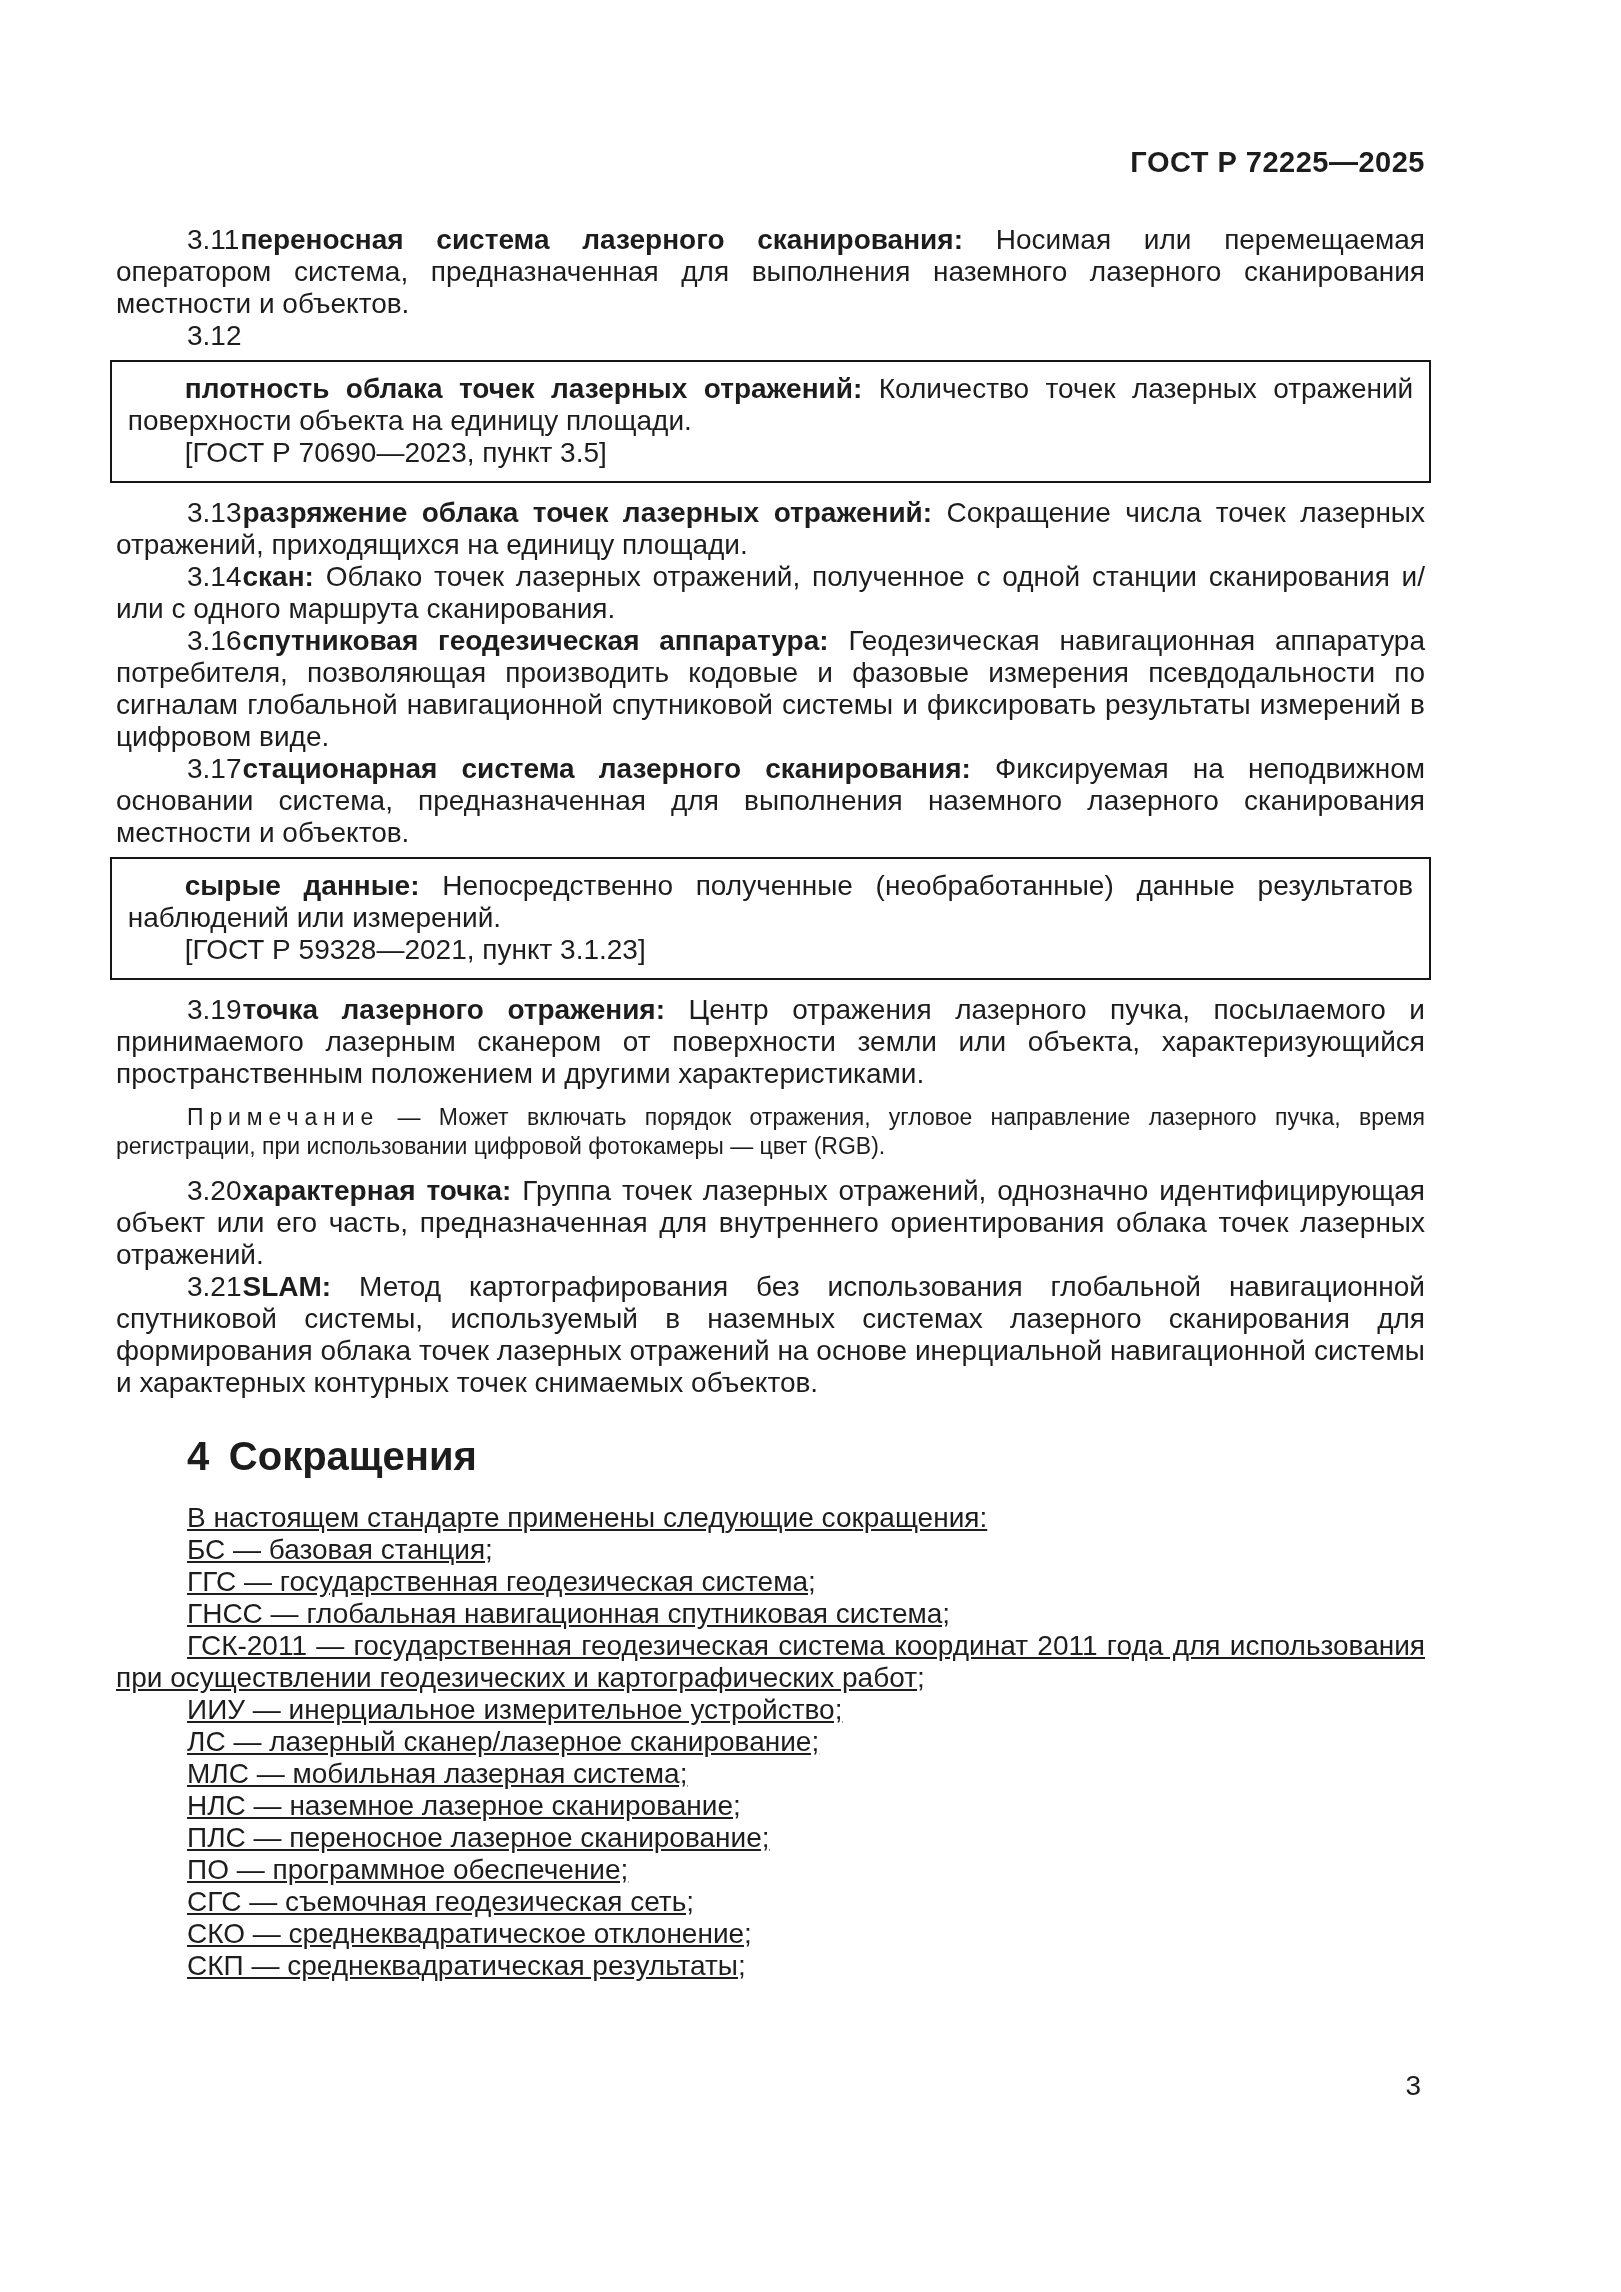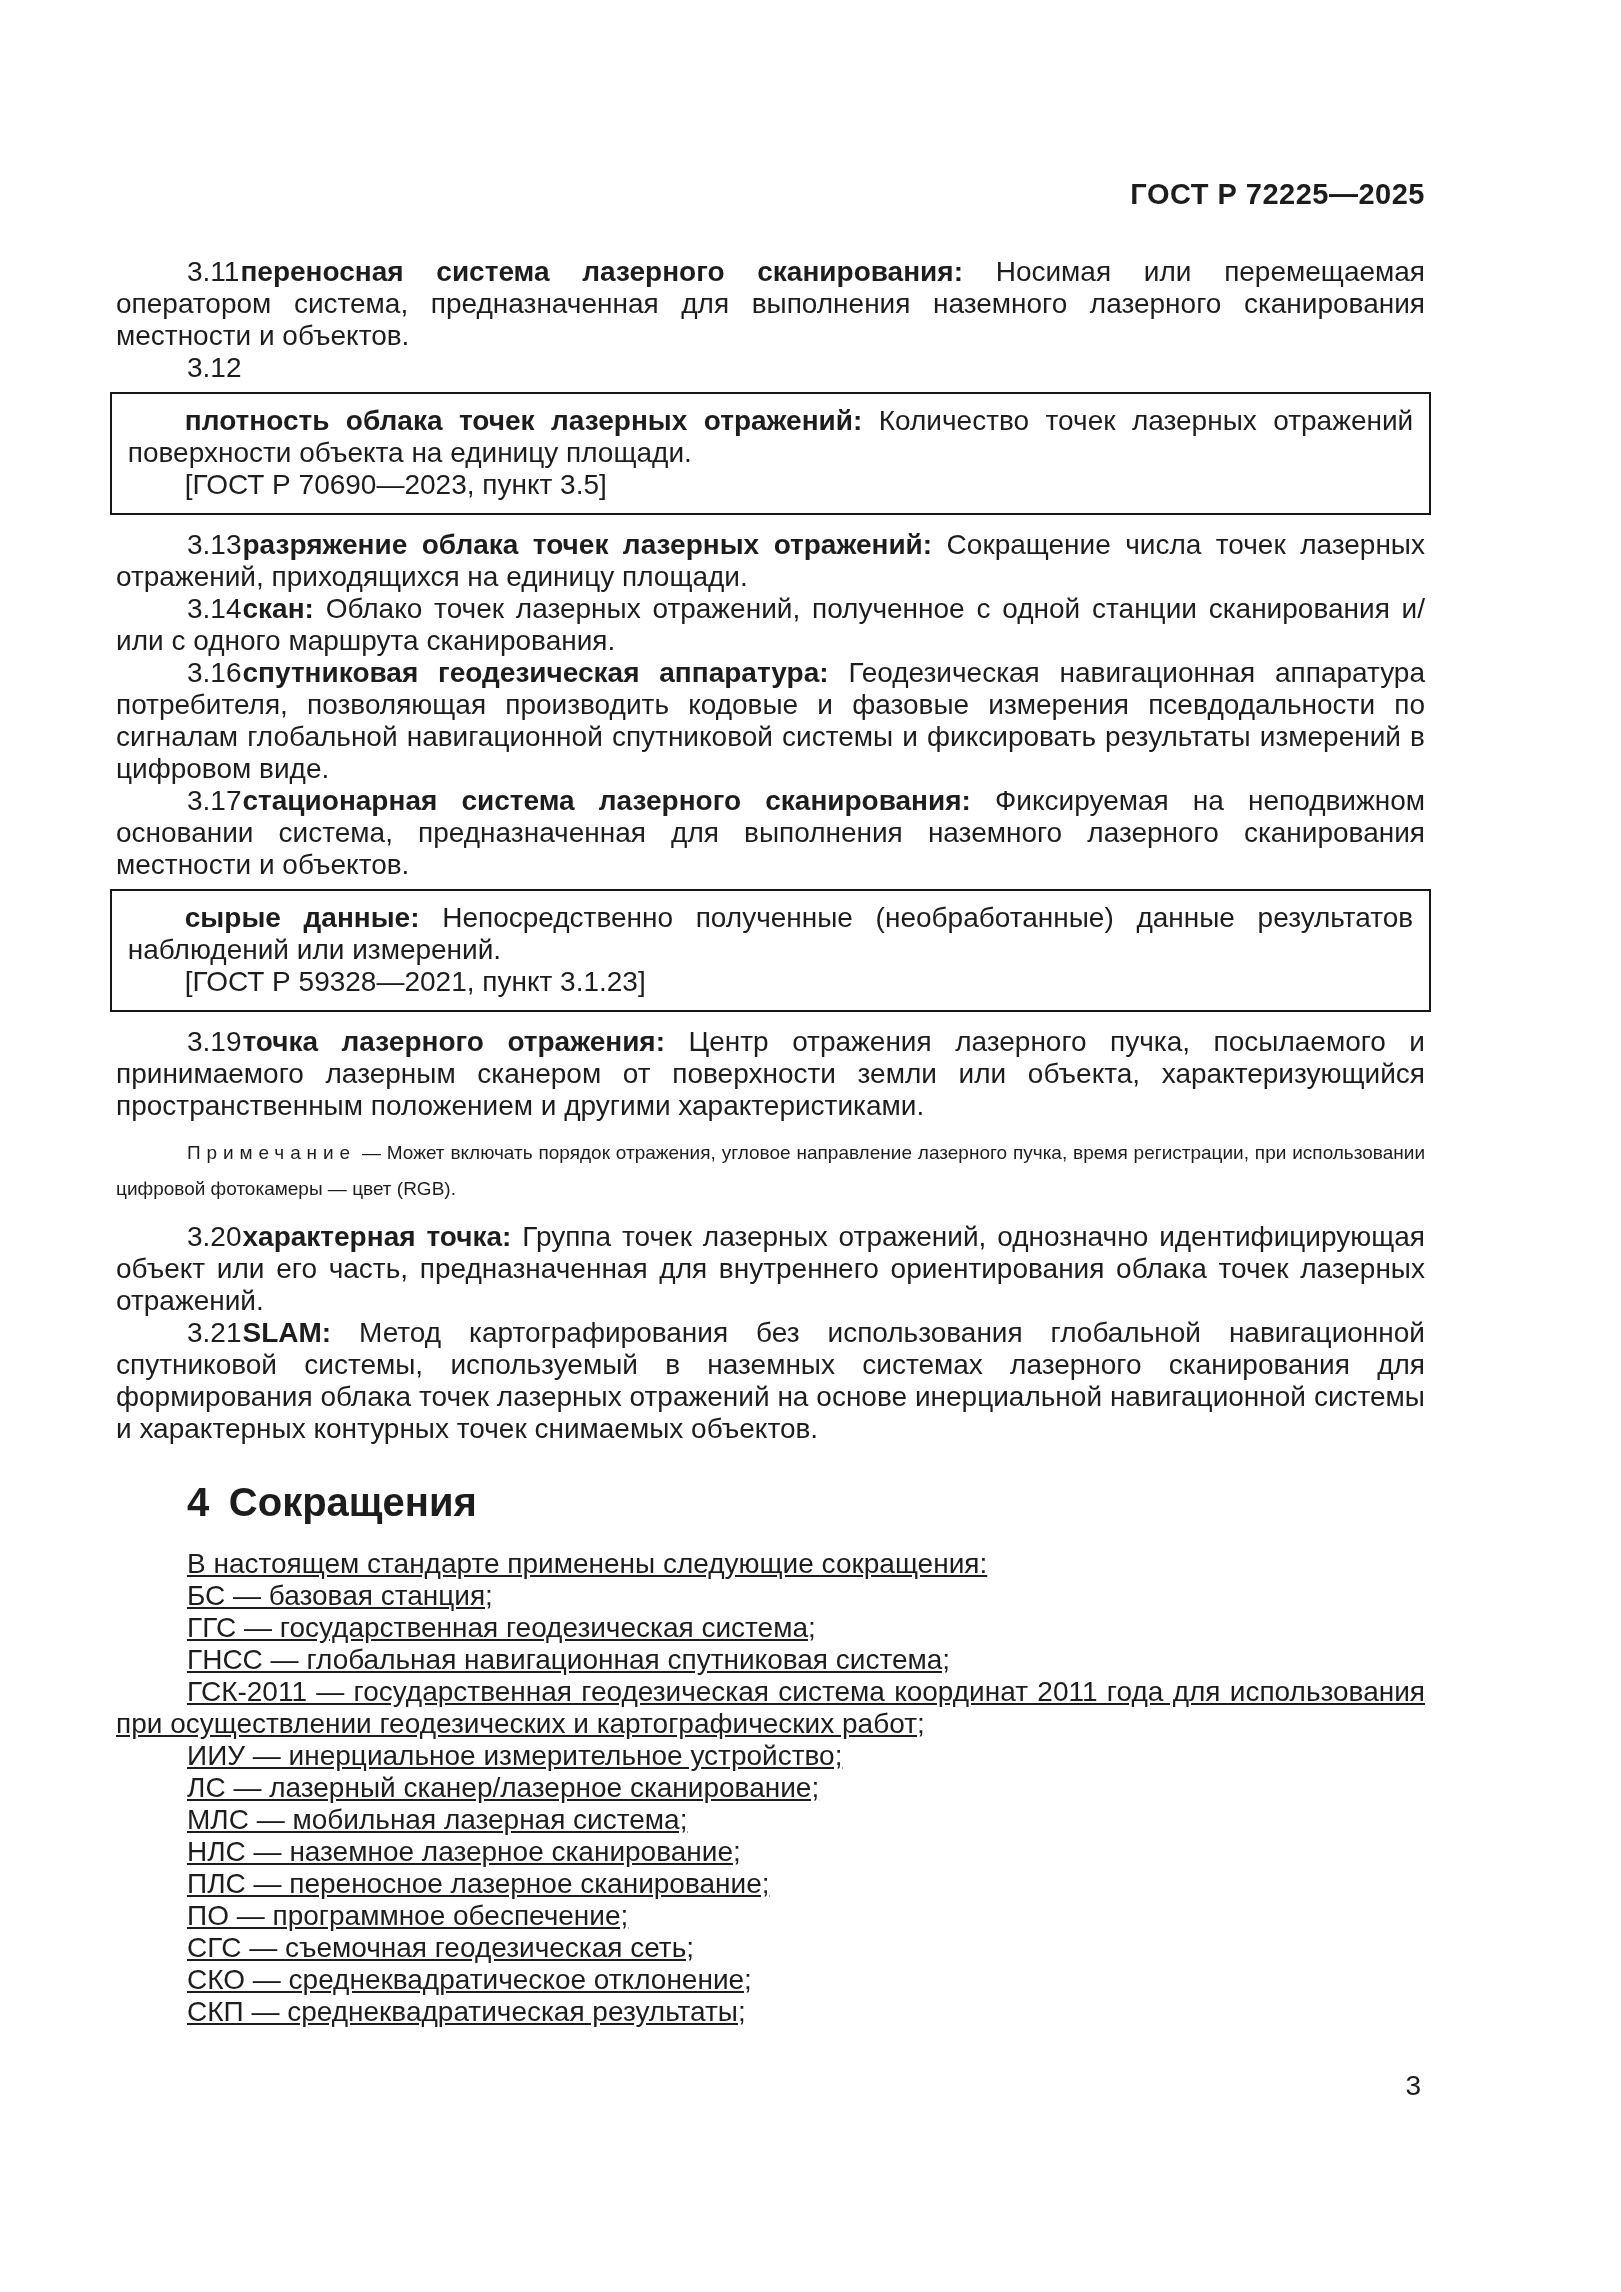--- a/index.html
+++ b/index.html
@@ -18,41 +18,40 @@
     color: #1d1d1d;
     overflow: hidden;
   }
   .running-header {
     text-align: right;
     font-size: 29px;
     font-weight: bold;
     line-height: 34px;
     margin-bottom: 45px;
     letter-spacing: 0.5px;
-    margin-top: 32px;
   }
   .para {
     margin: 0;
     font-size: 28px;
     line-height: 32px;
     text-align: justify;
     text-indent: 71px;
     hyphens: auto;
   }
   .num { margin-right: 1px; }
   .def-box {
     border: 2.9px solid #161616;
     margin: 7.8px -5.9px 13.7px -5.9px;
     padding: 10.8px 15.7px 12.7px 15.7px;
   }
   .def-box .para { text-indent: 57px; }
   .note {
     margin: 12.7px 0 14.7px 0;
-    font-size: 19px;
-    line-height: 36px;
+    font-size: 23px;
+    line-height: 29px;
     text-align: justify;
     text-indent: 71px;
   }
   .note-label { letter-spacing: 5.9px; }
   .section-heading {
     margin: 39px 0 26.5px 0;
     font-size: 40px;
     line-height: 37px;
     font-weight: bold;
     text-indent: 71px;

